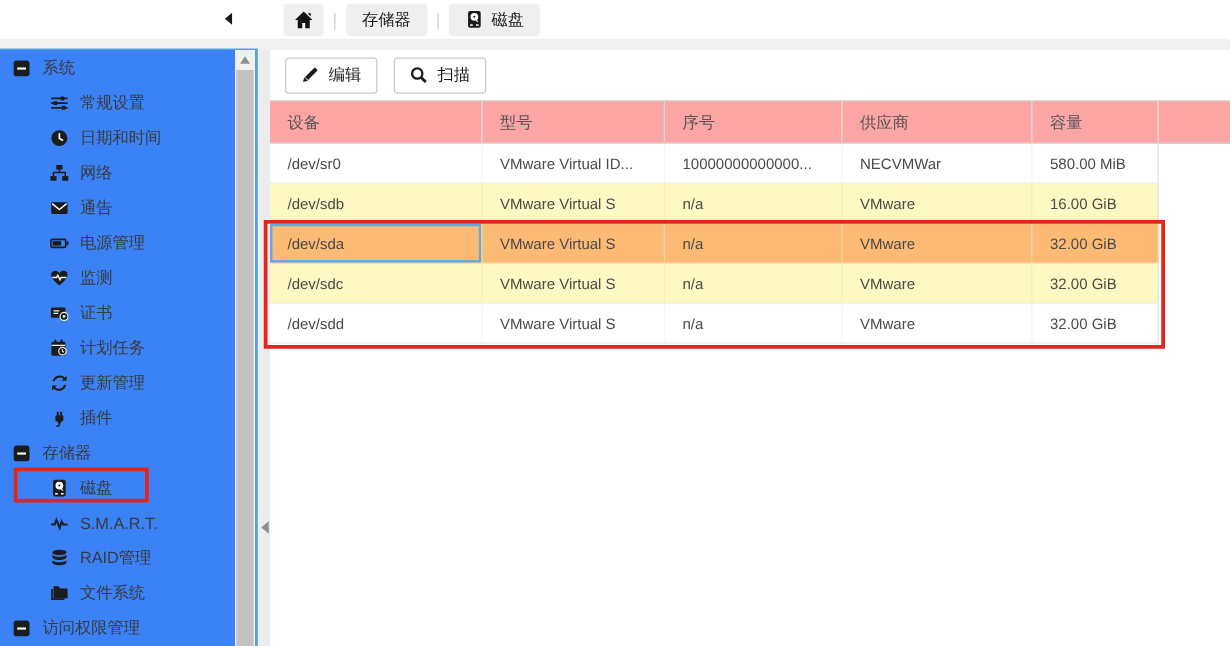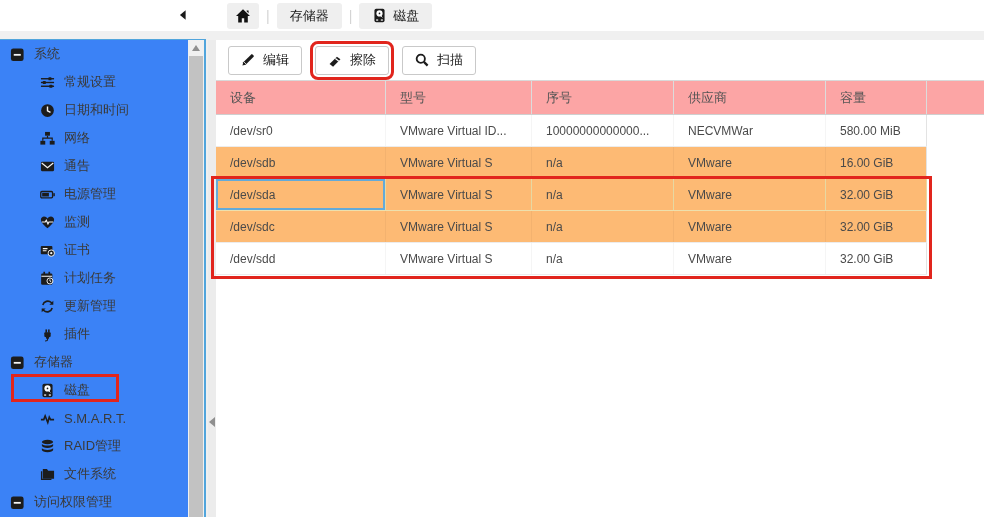--- a/index.html
+++ b/index.html
@@ -62,21 +62,21 @@
   .grid { position:absolute; top:40px; left:0; width:768px; }
   .grid-header { display:flex; height:35px; border-top:1px solid #d9d9d9; border-bottom:1px solid #cfcfcf;
                  background:#fca5a5; }
   .gh-cell { display:flex; align-items:center; padding-left:14px; font-size:13px; color:#555;
              border-right:1px solid #dcdcdc; cursor:pointer; }
   .gh-fill { flex:1; border-right:none; cursor:default; }
   .grid-row { display:flex; height:32px; width:711px; border-bottom:1px solid #ececec; background:#fff; cursor:pointer; }
   .gr-cell { display:flex; align-items:center; padding-left:14px; font-size:12px; color:#4a4a4a;
              border-right:1px solid rgba(0,0,0,0.04); overflow:hidden; white-space:nowrap; }
   .gr-cell:last-child { border-right:1px solid #e3e3e3; }
-  .striped { background:#fdba74; }
+  .striped { background:#fef9c3; }
   .selected { background:#fdba74; border-bottom-color:#eee0ad; }
   .selected .gr-cell { border-right-color:#e7d8a2; }
   .selected .focus-cell { box-shadow:inset 0 0 0 2px #63aad9; }
 
   .c0 { width:170px; } .c1 { width:146px; } .c2 { width:142px;text-align:right; } .c3 { width:152px; } .c4 { width:101px; }
 
   
   .annotation { position:absolute; border:3px solid #e1251d; pointer-events:none; }
   .anno-rows { left:-5px; top:96px; width:721px; height:103px; }
   .anno-disk { left:11px; top:334px; width:108px; height:28px; }
@@ -319,29 +319,20 @@
   <div class="toolbar">
     <div class="tb-btn">
       <span class="icon">
           <svg viewBox="0 0 16 16">
             <path d="M1.6 14.4l1-3.7 9.1-9.1a1 1 0 0 1 1.4 0l1.3 1.3a1 1 0 0 1 0 1.4l-9.1 9.1z" fill="#1c1c1c"></path>
             <path d="M3.4 10.2l2.4 2.4" stroke="#fff" stroke-width="0.9"></path>
           </svg>
         </span>
       <span>编辑</span>
     </div>
-    <div class="tb-btn red-ring">
-      <span class="icon">
-          <svg viewBox="0 0 16 16">
-            <path d="M1.8 12.6L10.2 4.2l4 3-8.4 8.4z" fill="#1c1c1c"></path>
-            <path d="M8.4 6.4l4 3" stroke="#fff" stroke-width="1.4"></path>
-          </svg>
-        </span>
-      <span>擦除</span>
-    </div>
     <div class="tb-btn">
       <span class="icon">
           <svg viewBox="0 0 16 16">
             <circle cx="6.6" cy="6.6" r="4.7" fill="none" stroke="#1c1c1c" stroke-width="2.1"></circle>
             <path d="M10.2 10.2l4.2 4.2" stroke="#1c1c1c" stroke-width="2.6"></path>
           </svg>
         </span>
       <span>扫描</span>
     </div>
   </div>

